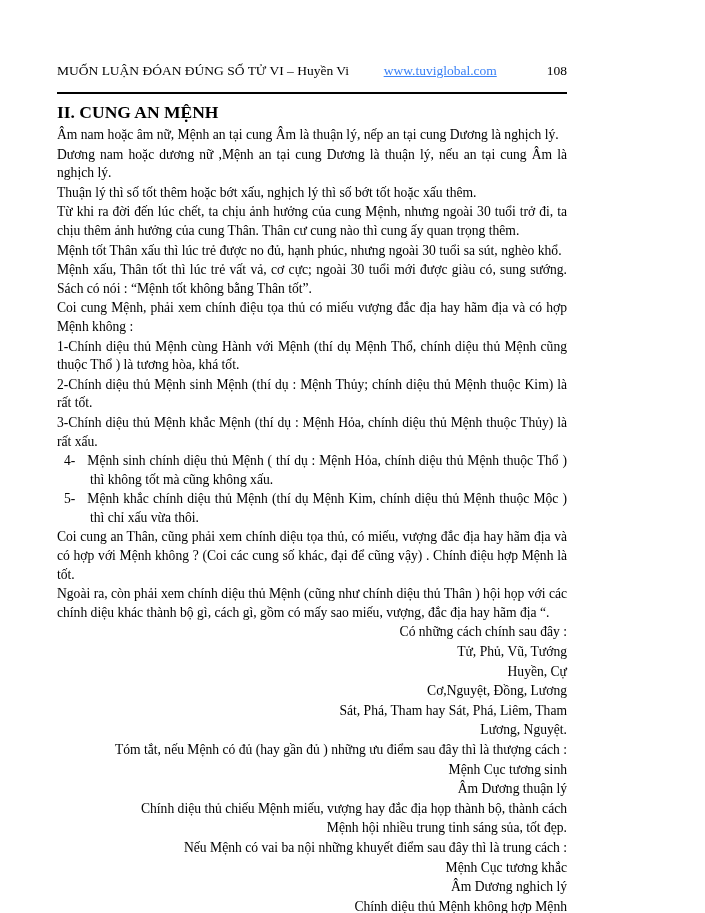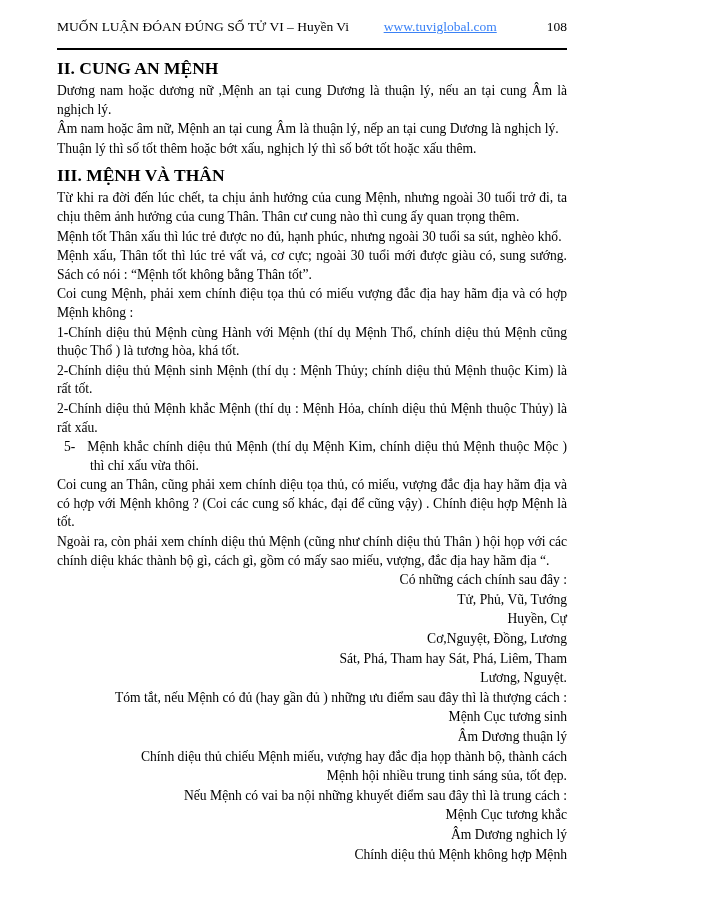--- a/index.html
+++ b/index.html
@@ -19,21 +19,21 @@
   }
   header.page-header {
     display: flex;
     align-items: baseline;
     font-size: 13.5px;
     line-height: 17px;
     white-space: nowrap;
   }
   .header-title { flex: 1; }
   .header-link { text-decoration: underline; cursor: pointer; }
-  .page-number { margin-left: 50px; }
+  .page-number { margin-left: 50px; margin-top: 44px; }
   .rule {
     border-top: 2px solid #000;
     margin-top: 13px;
     width: 100%;
     height: 0;
   }
   main.doc-body {
     margin-top: 8px;
     font-size: 13.6px;
     line-height: 18.6px;
@@ -59,31 +59,31 @@
 
 <div class="page">
   <header class="page-header">
     <span class="header-title">MUỐN LUẬN ĐÓAN ĐÚNG SỐ TỬ VI – Huyền Vi</span>
     <a class="header-link" href="#" style="color: #3b82f6;">www.tuviglobal.com</a>
     <span class="page-number">108</span>
   </header>
   <div class="rule"></div>
   <main class="doc-body">
       <h2 class="heading">II. CUNG AN MỆNH</h2>
+      <p class="para">Âm nam hoặc âm nữ, Mệnh an tại cung Âm là thuận lý, nếp an tại cung Dương là nghịch lý.</p>
       <p class="para">Dương nam hoặc dương nữ ,Mệnh an tại  cung Dương là thuận lý, nếu an tại cung Âm là nghịch lý.</p>
-      <p class="para">Âm nam hoặc âm nữ, Mệnh an tại cung Âm là thuận lý, nếp an tại cung Dương là nghịch lý.</p>
       <p class="para">Thuận lý thì số tốt thêm hoặc bớt xấu, nghịch lý thì số bớt tốt hoặc xấu thêm.</p>
-      <h2 class="heading">III. MỆNH VÀ THÂN</h2>
       <p class="para">Từ khi ra đời đến lúc chết, ta chịu ảnh hưởng của cung Mệnh, nhưng ngoài 30 tuổi trở đi, ta chịu thêm ảnh hưởng của cung Thân. Thân cư cung nào thì cung ấy quan trọng thêm.</p>
       <p class="para">Mệnh tốt Thân xấu thì lúc trẻ được no đủ, hạnh phúc, nhưng ngoài 30 tuổi sa sút, nghèo khổ.</p>
       <p class="para">Mệnh xấu, Thân tốt thì lúc trẻ vất vả, cơ cực; ngoài 30 tuổi mới được giàu có, sung sướng. Sách có nói : “Mệnh tốt không bằng Thân tốt”.</p>
       <p class="para">Coi cung Mệnh, phải xem chính điệu tọa thủ có miếu vượng đắc địa hay hãm địa và có hợp Mệnh không :</p>
       <p class="para">1-Chính diệu thủ Mệnh cùng Hành với Mệnh (thí dụ Mệnh Thổ, chính diệu thủ Mệnh cũng thuộc Thổ ) là tương hòa, khá tốt.</p>
       <p class="para">2-Chính diệu thủ Mệnh sinh Mệnh (thí dụ : Mệnh Thủy; chính diệu thủ Mệnh thuộc Kim) là rất tốt.</p>
-      <p class="para">2-Chính diệu thủ Mệnh khắc Mệnh (thí dụ : Mệnh Hỏa, chính diệu thủ Mệnh thuộc Thủy) là rất xấu.</p>
+      <p class="para">3-Chính diệu thủ Mệnh khắc Mệnh (thí dụ : Mệnh Hỏa, chính diệu thủ Mệnh thuộc Thủy) là rất xấu.</p>
+      <p class="hang"><span class="marker">4-</span><span>Mệnh sinh chính diệu thủ Mệnh ( thí dụ : Mệnh Hỏa, chính diệu thủ Mệnh thuộc Thổ ) thì không tốt mà cũng không xấu.</span></p>
       <p class="hang"><span class="marker">5-</span><span>Mệnh khắc chính diệu thủ Mệnh (thí dụ Mệnh Kim, chính diệu thủ Mệnh thuộc Mộc ) thì chỉ xấu vừa thôi.</span></p>
       <p class="para">Coi cung an Thân, cũng phải xem chính diệu tọa thủ, có miếu, vượng đắc địa hay hãm địa và có hợp với Mệnh không ? (Coi các cung số khác, đại để cũng vậy) . Chính điệu hợp Mệnh là tốt.</p>
       <p class="para">Ngoài ra, còn phải xem chính diệu thủ Mệnh (cũng như chính diệu thủ Thân ) hội họp với các chính diệu khác thành bộ gì, cách gì, gồm có mấy sao miếu, vượng, đắc địa hay hãm địa “.</p>
       <p class="line">Có những cách chính sau đây :</p>
       <p class="line">Tử, Phủ, Vũ, Tướng</p>
       <p class="line">Huyền, Cự</p>
       <p class="line">Cơ,Nguyệt, Đồng, Lương</p>
       <p class="line">Sát, Phá, Tham hay Sát, Phá, Liêm, Tham</p>
       <p class="line">Lương, Nguyệt.</p>
       <p class="line">Tóm tắt, nếu Mệnh có đủ (hay gần đủ ) những ưu điểm sau đây thì là thượng cách :</p>

